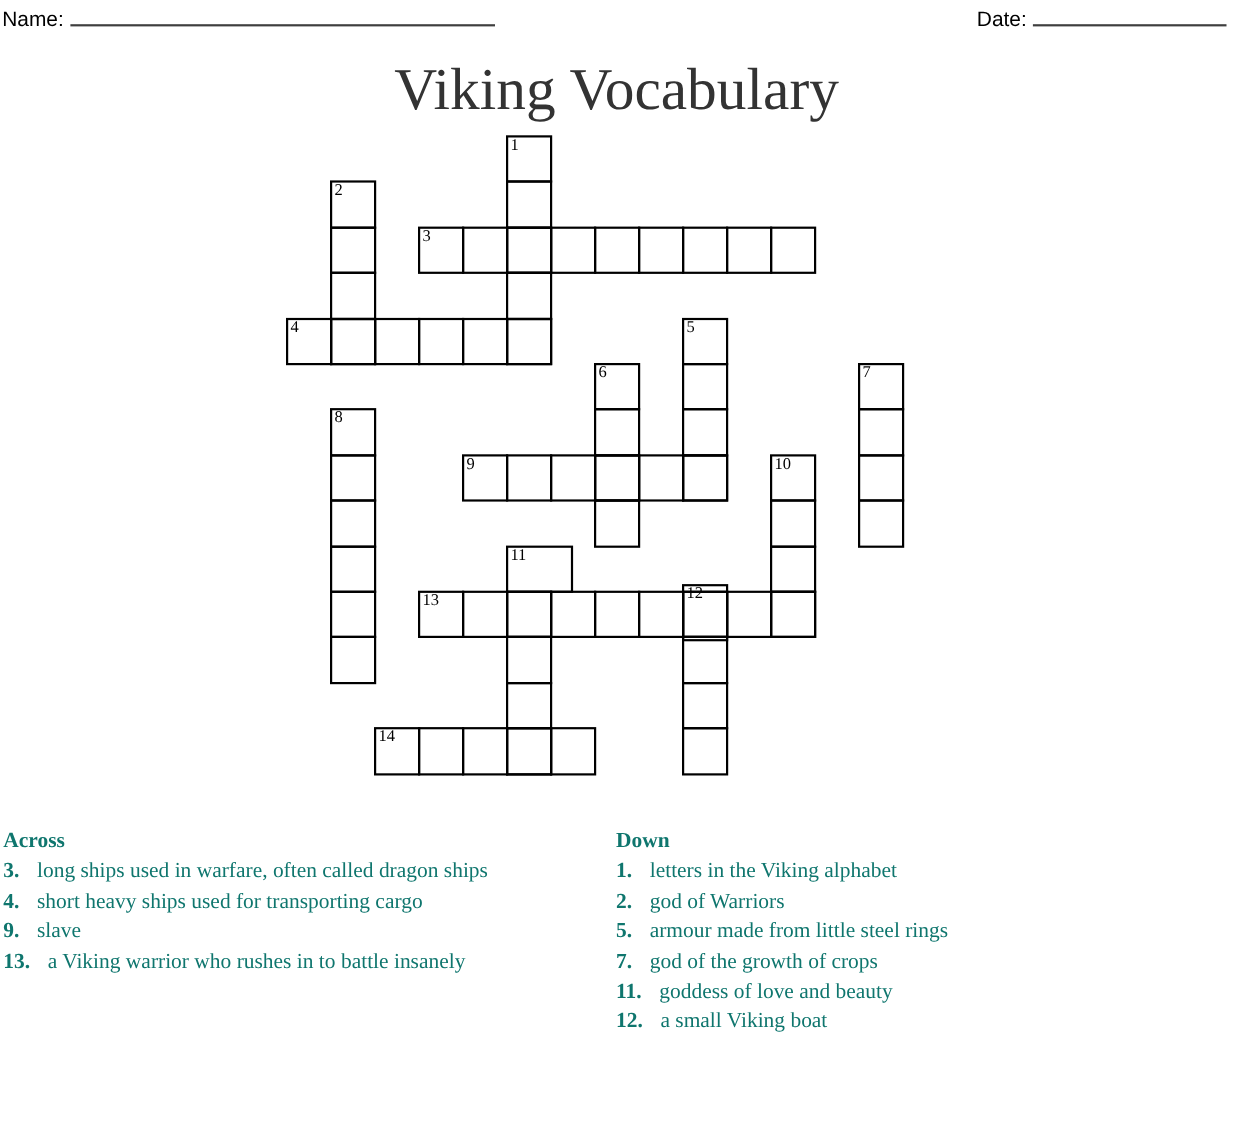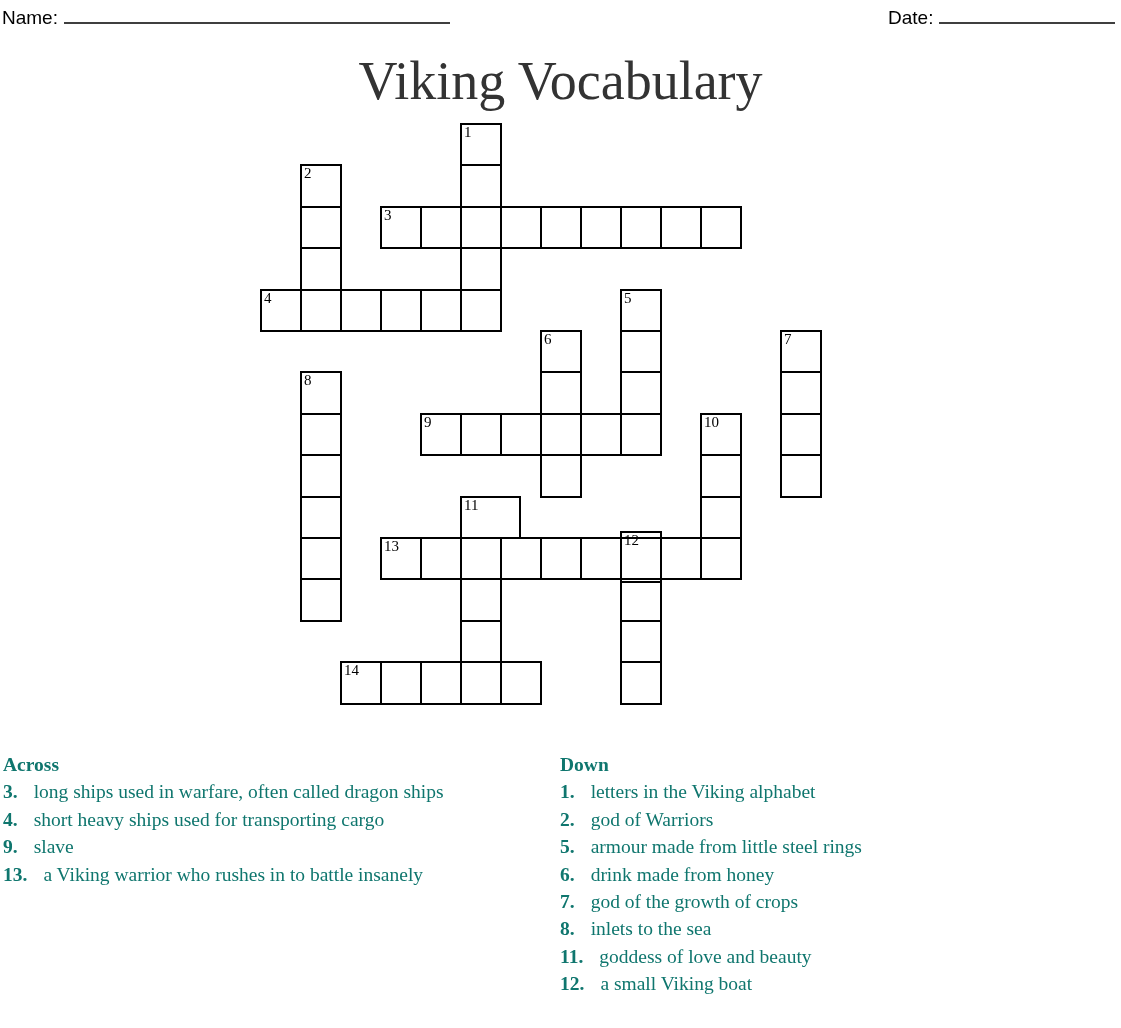--- a/index.html
+++ b/index.html
@@ -161,18 +161,16 @@
     <div class="clue"><b>3.</b><span>long ships used in warfare, often called dragon ships</span></div>
     <div class="clue"><b>4.</b><span>short heavy ships used for transporting cargo</span></div>
     <div class="clue"><b>9.</b><span>slave</span></div>
     <div class="clue"><b>13.</b><span>a Viking warrior who rushes in to battle insanely</span></div>
   </div>
 <div class="clue-col" id="down-list">
     <div class="clue-header">Down</div>
     <div class="clue"><b>1.</b><span>letters in the Viking alphabet</span></div>
     <div class="clue"><b>2.</b><span>god of Warriors</span></div>
     <div class="clue"><b>5.</b><span>armour made from little steel rings</span></div>
-    <div class="clue"><b>6.</b><span>drink made from honey</span></div>
     <div class="clue"><b>7.</b><span>god of the growth of crops</span></div>
-    <div class="clue"><b>8.</b><span>inlets to the sea</span></div>
     <div class="clue"><b>11.</b><span>goddess of love and beauty</span></div>
     <div class="clue"><b>12.</b><span>a small Viking boat</span></div>
   </div>
 
 </body></html>

